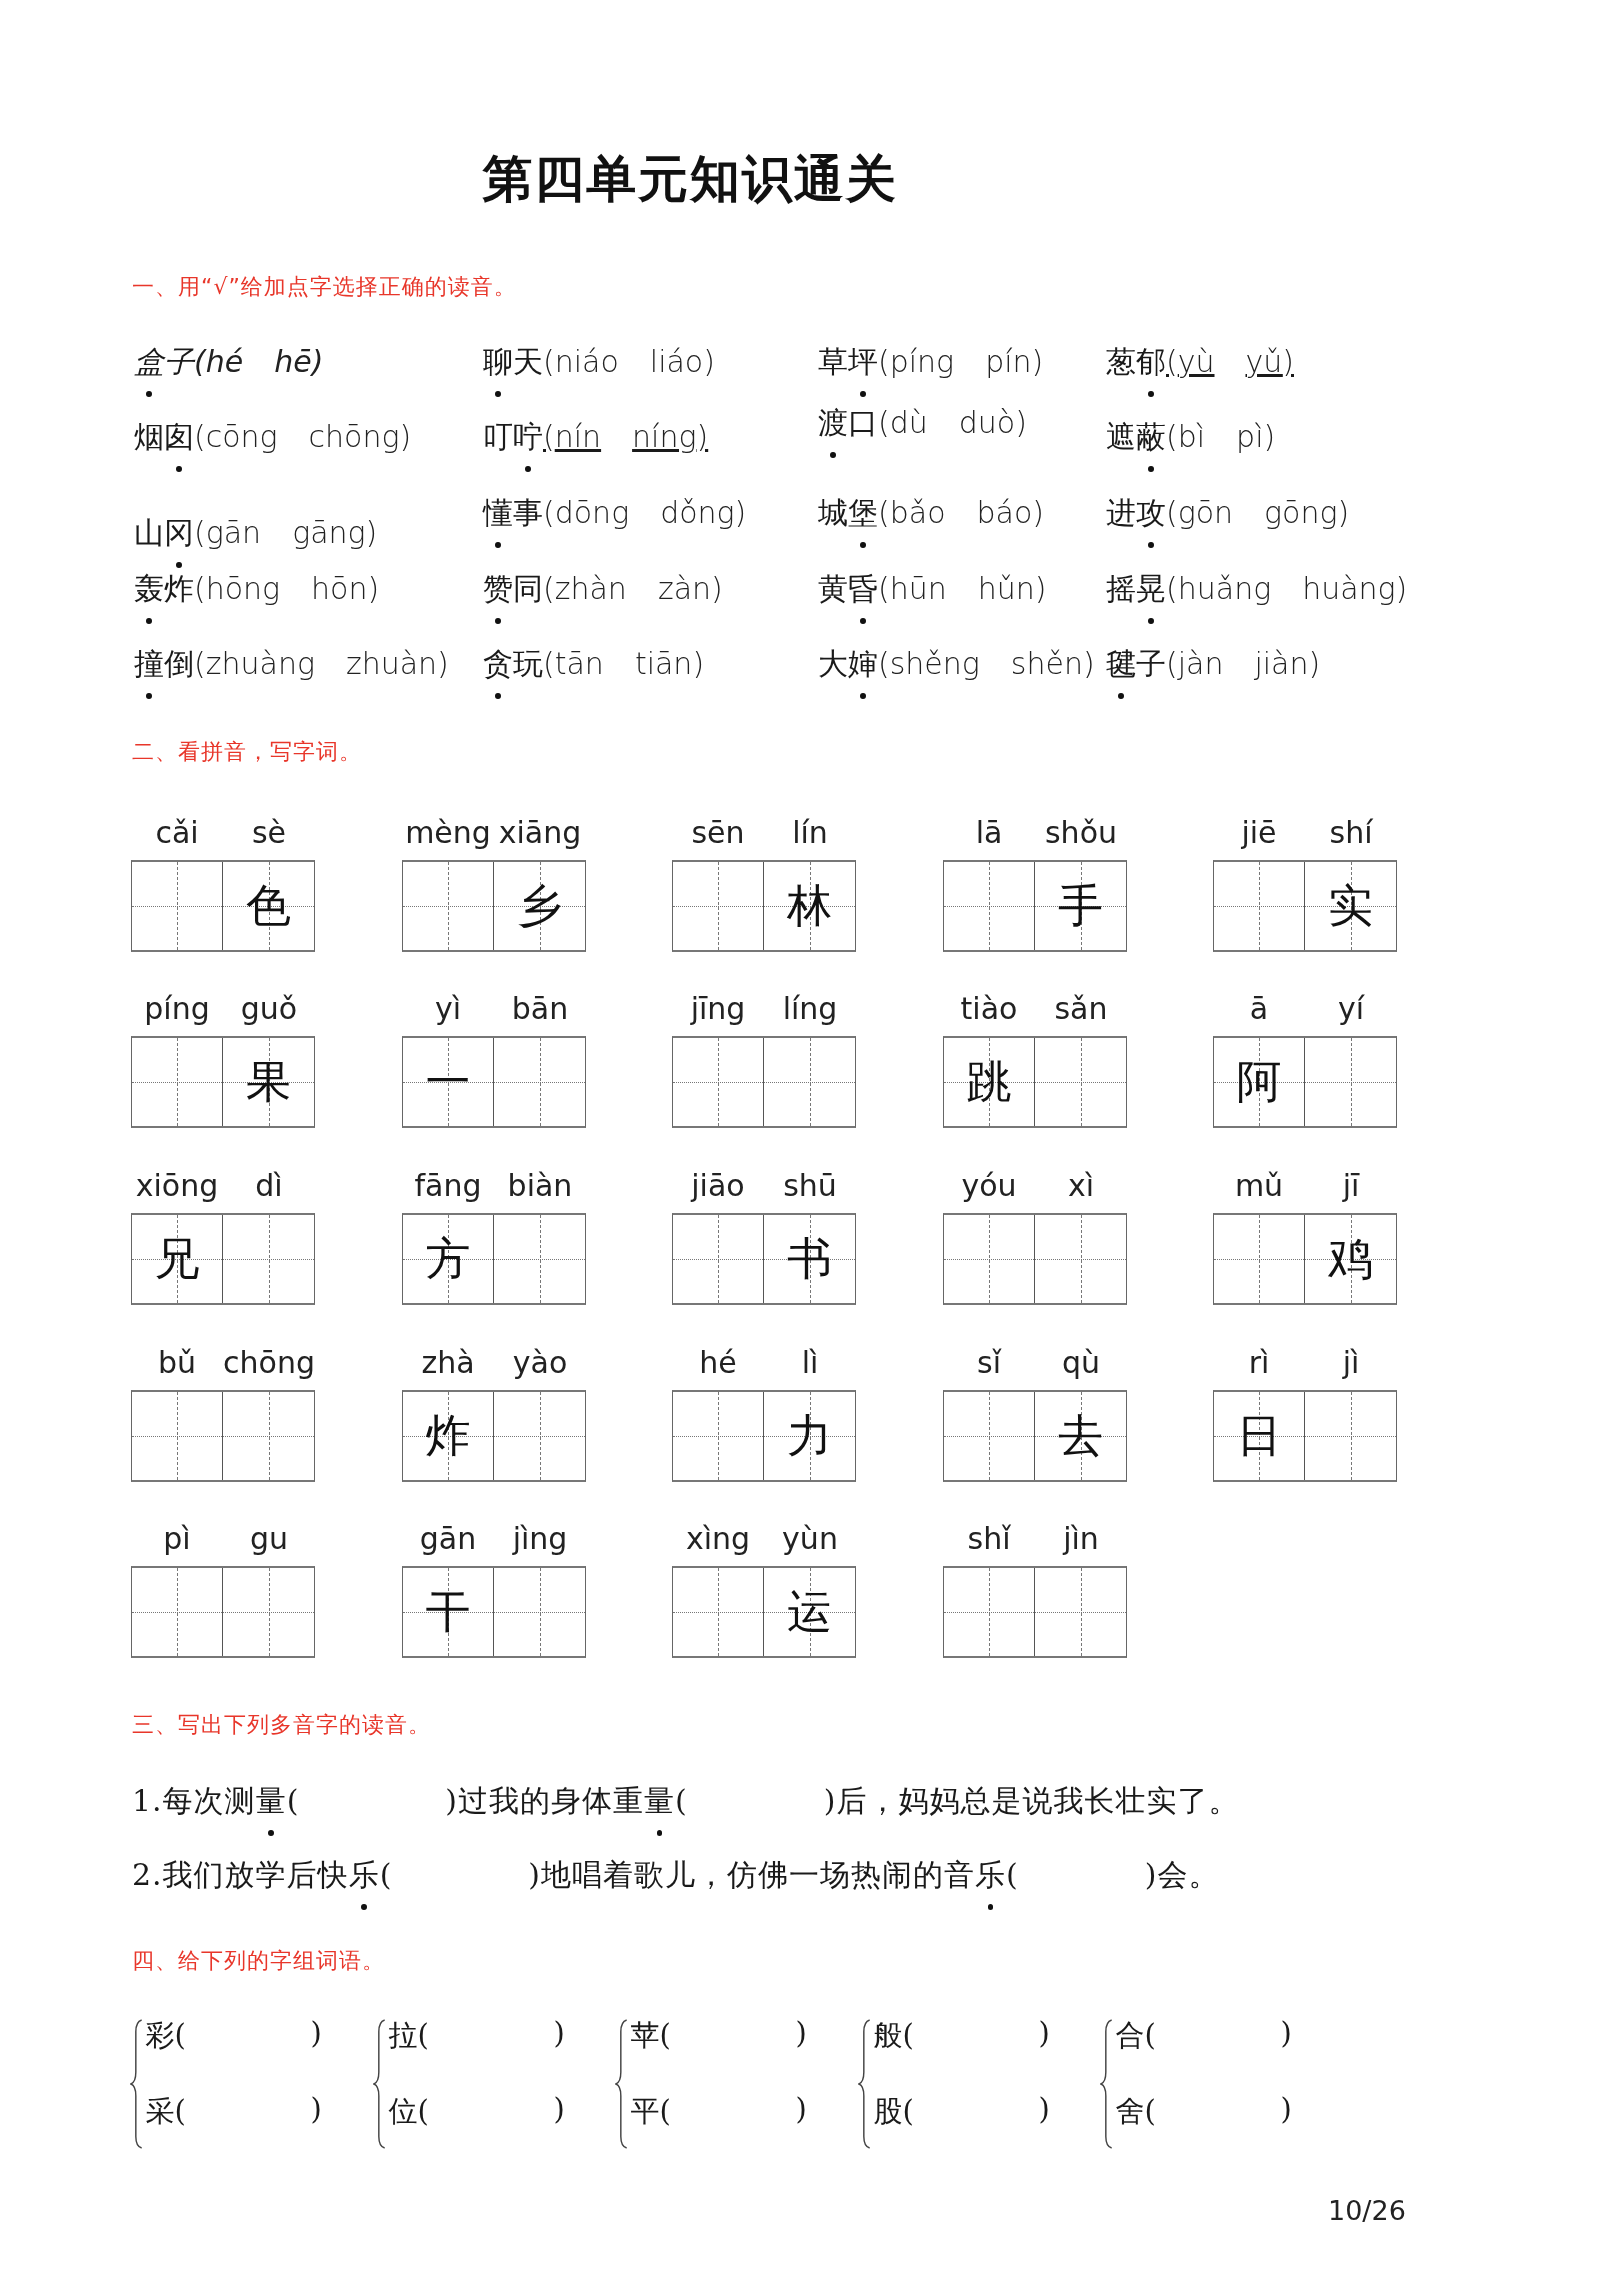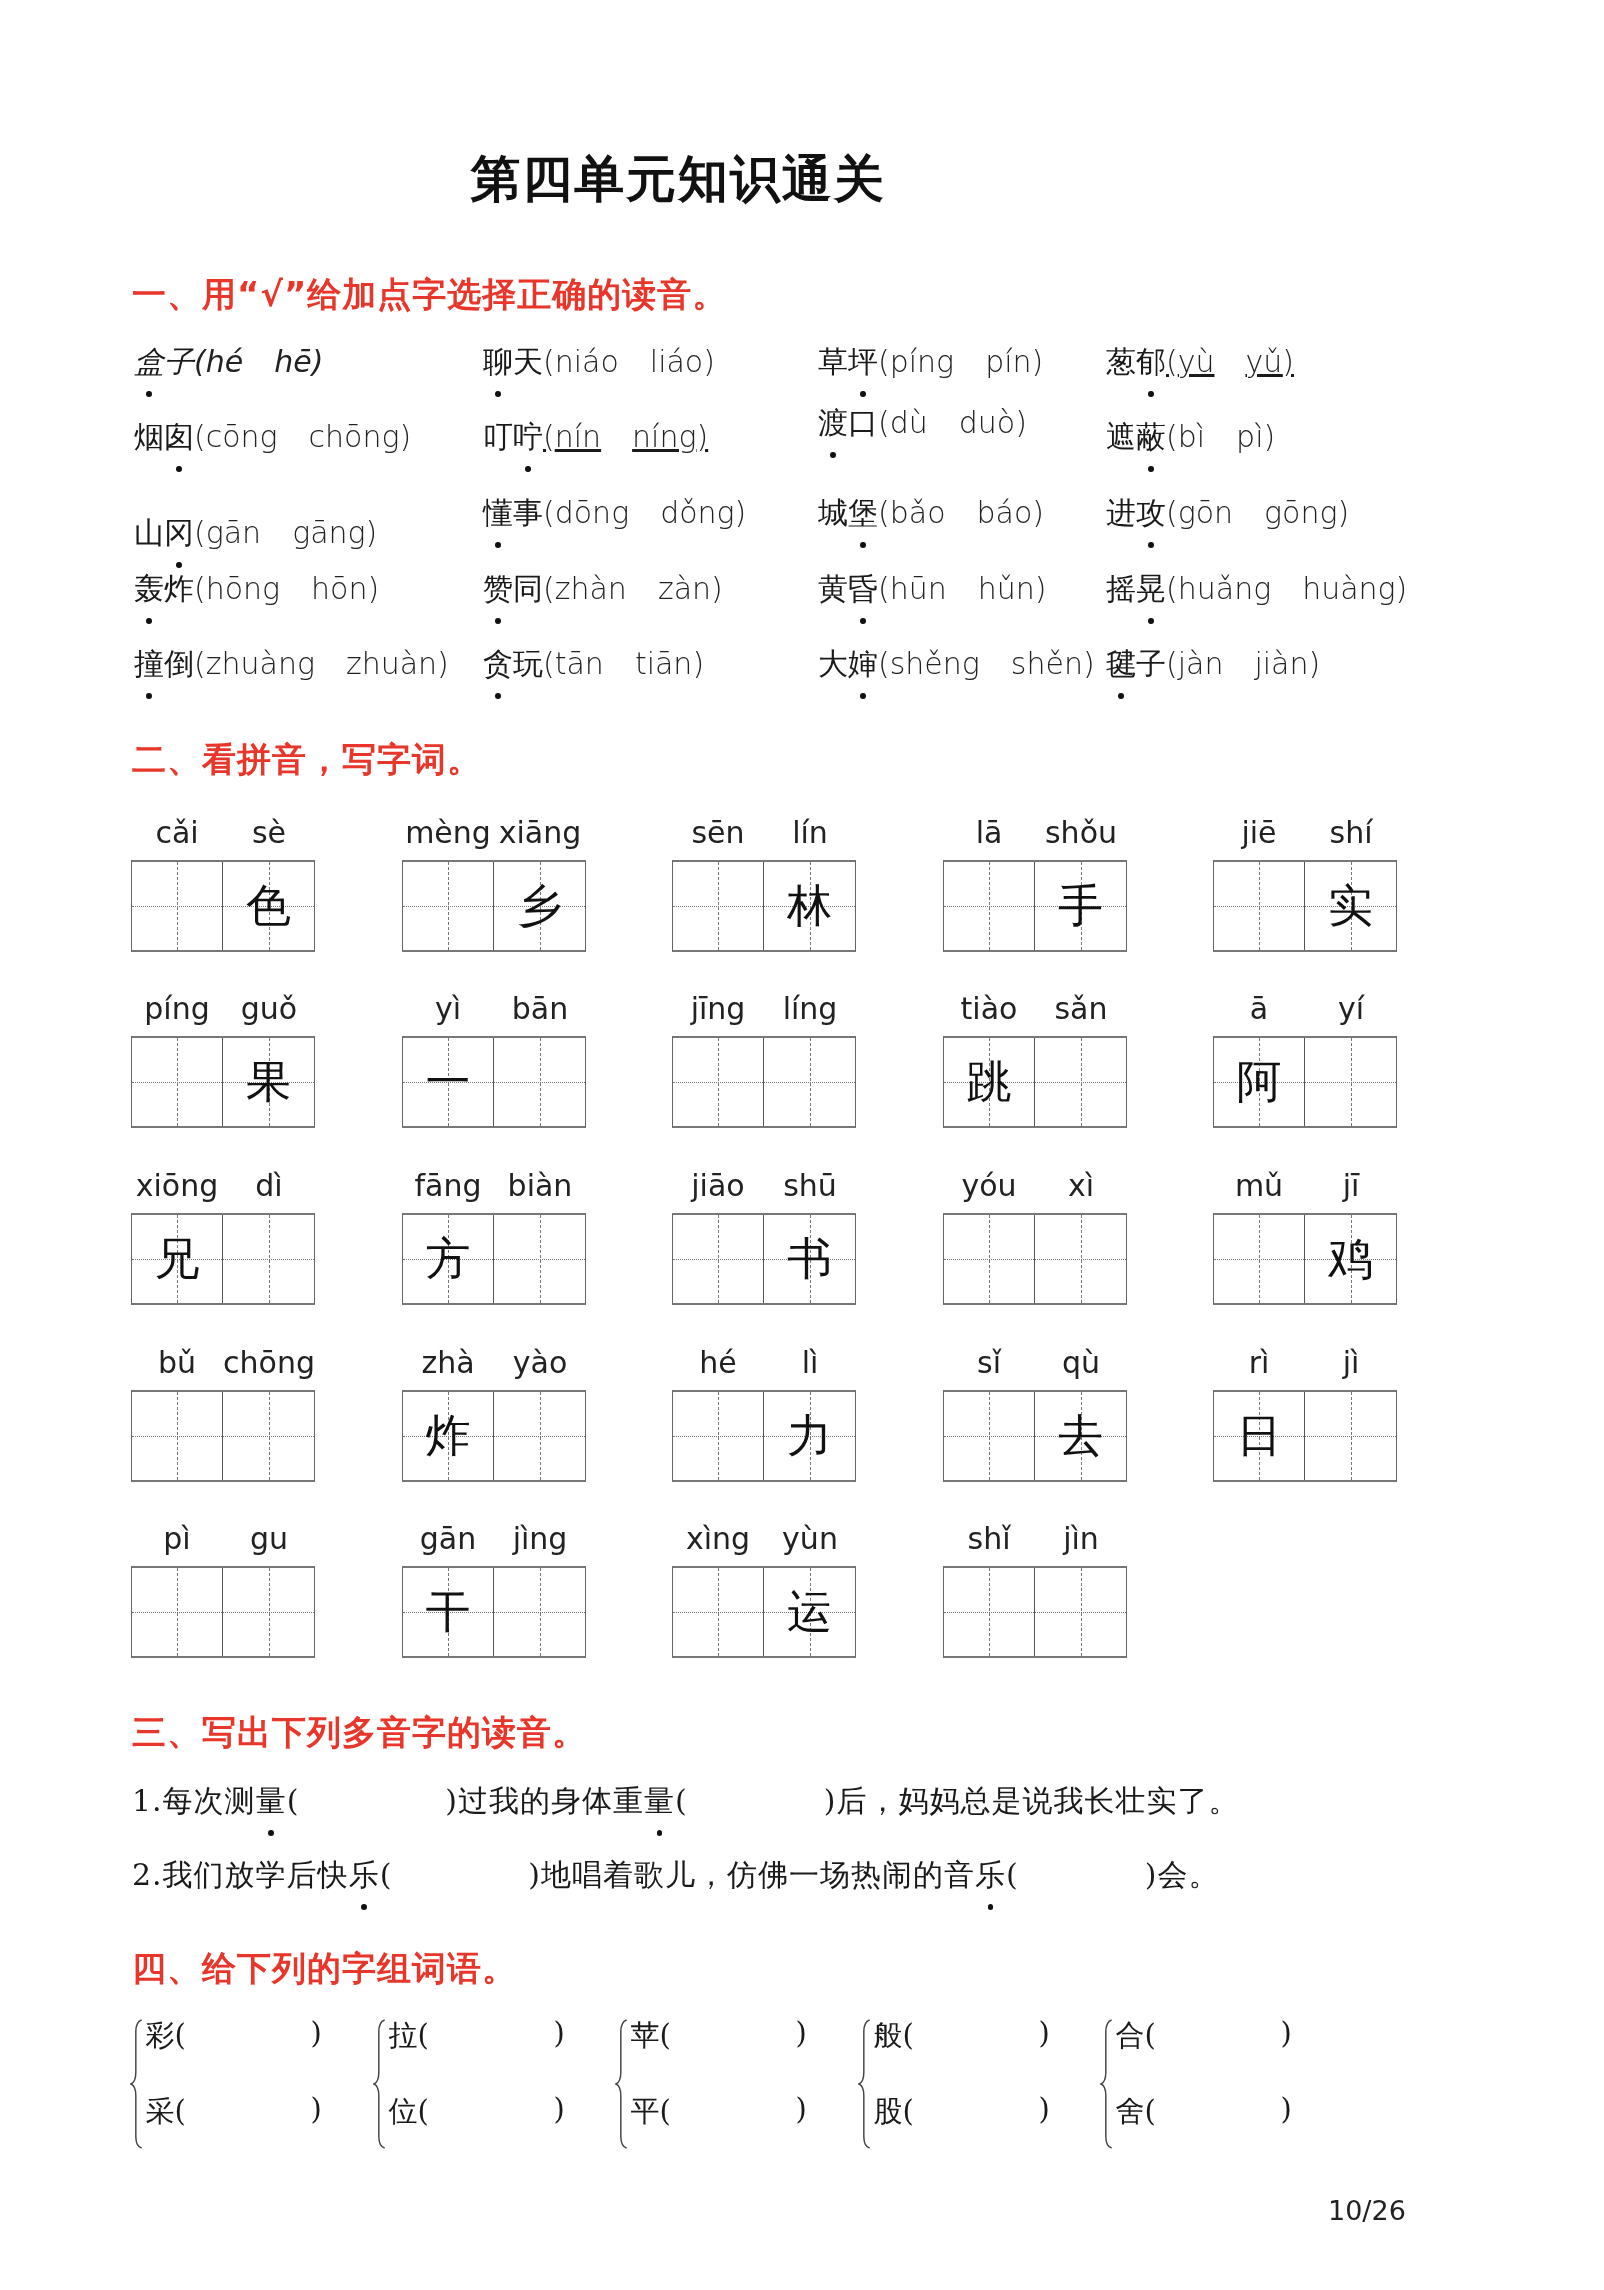--- a/index.html
+++ b/index.html
@@ -1,26 +1,26 @@
 <!DOCTYPE html>
 <html><head>
 <meta charset="utf-8">
 <style>
   html, body { margin: 0; padding: 0; background: #ffffff; }
   body {
     width: 1604px; height: 2290px; position: relative; overflow: hidden;
     font-family: "DejaVu Sans", sans-serif; color: #1a1a1a;
   }
   .title {
-    position: absolute; top: 146px; left: 0; width: 1356px; text-align: center;
+    position: absolute; top: 146px; left: 12px; width: 1356px; text-align: center;
     font-family: "DejaVu Serif", serif; font-size: 50px; font-weight: bold; letter-spacing: 1.9px;
     color: #111;
   }
   .sec-head {
-    position: absolute; left: 132px; color: #e8362a; font-size: 34px; font-weight: bold;
+    position: absolute; left: 132px; color: #e8362a; font-size: 22px; font-weight: normal;
     letter-spacing: 1px;
   }
   .s1-item { position: absolute; font-size: 30px; white-space: nowrap; }
   .s1-item .word { position: relative; font-family: "DejaVu Serif", serif; }
   .s1-item .ch { position: relative; display: inline-block; }
   .s1-item .ch.dot::after {
     content: ""; position: absolute; left: 50%; bottom: -13.6px; width: 5.8px; height: 5.8px;
     margin-left: -2.9px; border-radius: 50%; background: #111;
   }
   .s1-item .py { font-family: "DejaVu Sans", sans-serif; font-weight: 300; color: #222; }

